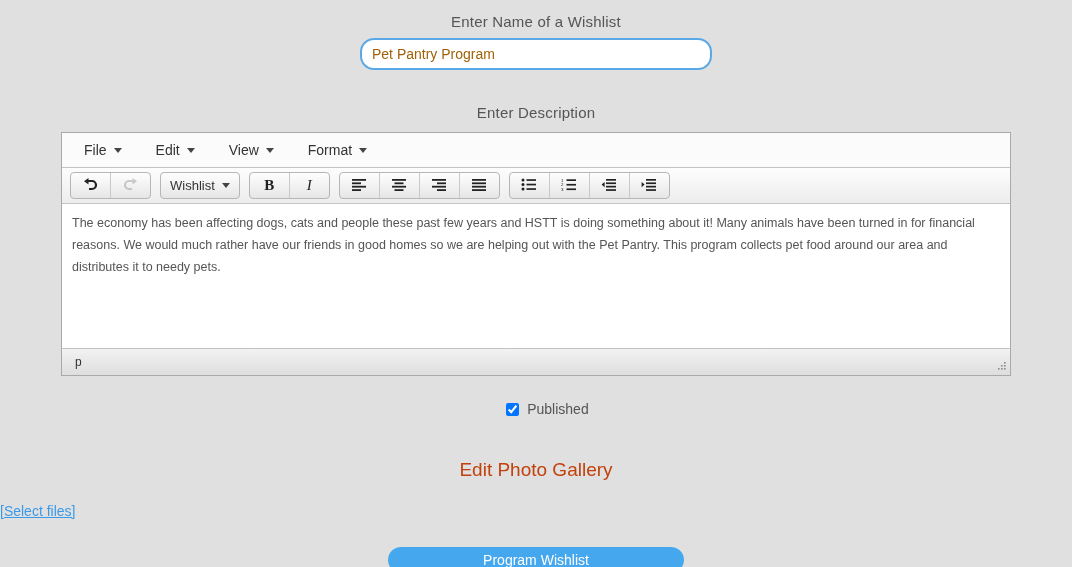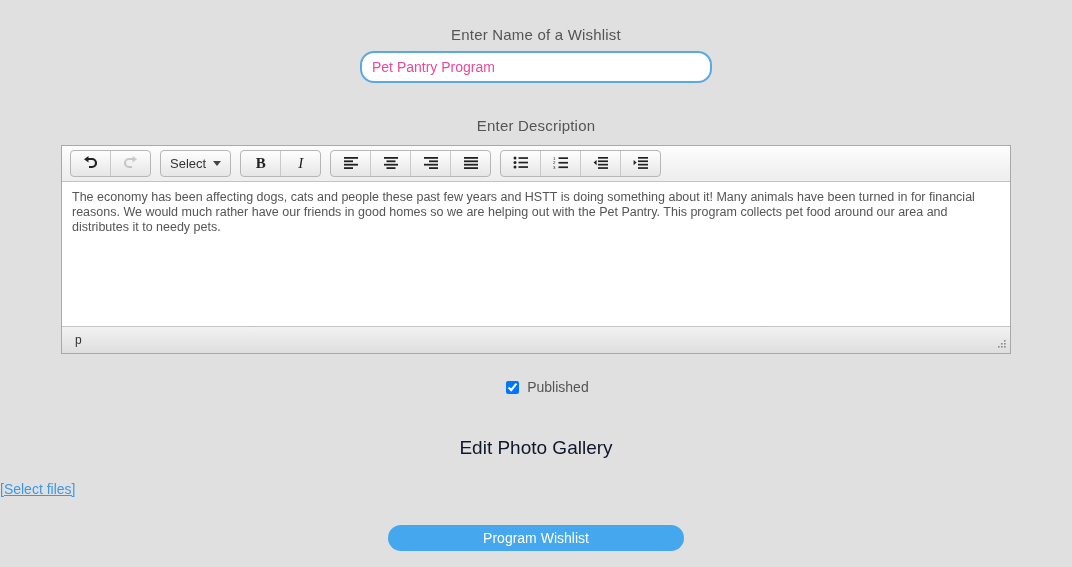--- a/index.html
+++ b/index.html
@@ -17,33 +17,33 @@
   }
 
   .field-label {
     text-align: center;
     font-size: 15px;
     color: #555;
     letter-spacing: .2px;
   }
 
   
-  #name-label { margin-top: 26px; }
+  #name-label { margin-top: 13px; }
 
   .name-input-wrap {
     text-align: center;
     margin-top: 8px;
   }
   #wishlist-name-input {
     width: 328px;
     height: 24px;
     padding: 2px 10px;
     font-family: "Liberation Sans", sans-serif;
     font-size: 14px;
-    color: #ec4899;
+    color: #a16207;
     background: #fff;
     border: 2px solid #5aa9e6;
     border-radius: 14px;
     outline: none;
     box-sizing: content-box;
   }
 
   
   #desc-label { margin-top: 34px; }
 
@@ -128,21 +128,21 @@
   
   .editor-body {
     height: 128px;
     padding: 8px 10px;
     background: #fff;
     overflow: hidden;
   }
   .editor-body p {
     margin: 0;
     font-size: 12.5px;
-    line-height: 15px;
+    line-height: 22px;
     color: #555;
   }
 
   .statusbar {
     height: 26px;
     background: linear-gradient(#f2f2f2, #dedede);
     border-top: 1px solid #c3c3c3;
     display: flex;
     align-items: center;
     padding-left: 13px;
@@ -170,21 +170,21 @@
     vertical-align: -2px;
     margin: 0 4px 0 0;
   }
 
   
   #gallery-link {
     display: block;
     margin-top: 42px;
     text-align: center;
     font-size: 19px;
-    color: #0f172a;
+    color: #c2410c;
     text-decoration: none;
   }
   #select-files-link {
     display: block;
     margin-top: 22px;
     text-align: left;
     font-size: 14px;
     color: #3b9ae8;
     text-decoration: underline;
   }
@@ -209,20 +209,38 @@
 <div class="field-label" id="name-label">Enter Name of a Wishlist</div>
 
 <div class="name-input-wrap">
   <input id="wishlist-name-input" type="text" value="Pet Pantry Program" style="">
 </div>
 
 <div class="field-label" id="desc-label">Enter Description</div>
 
 <div class="editor">
 
+  <div class="menubar">
+    <div class="menu-item">
+      <span>File</span>
+      <span class="caret"></span>
+    </div>
+    <div class="menu-item">
+      <span>Edit</span>
+      <span class="caret"></span>
+    </div>
+    <div class="menu-item">
+      <span>View</span>
+      <span class="caret"></span>
+    </div>
+    <div class="menu-item">
+      <span>Format</span>
+      <span class="caret"></span>
+    </div>
+  </div>
 
   <div class="toolbar">
 
     <div class="btn-group">
       <div class="tb-btn">
         <span>
           <svg width="17" height="15" viewBox="0 0 17 15">
             <path d="M4 4 L10 4 A4 4 0 0 1 10 12 L7 12" stroke="#222" stroke-width="2.2" fill="none"></path>
             <path d="M6.5 1 L2 4.2 L6.5 7.4 Z" fill="#222"></path>
           </svg>
@@ -233,21 +251,21 @@
           <svg width="17" height="15" viewBox="0 0 17 15">
             <path d="M13 4 L7 4 A4 4 0 0 0 7 12 L10 12" stroke="#777" stroke-width="2.2" fill="none"></path>
             <path d="M10.5 1 L15 4.2 L10.5 7.4 Z" fill="#777"></path>
           </svg>
         </span>
       </div>
     </div>
 
     <div class="btn-group">
       <div class="tb-btn text">
-        <span>Select</span>
+        <span>Wishlist</span>
         <span class="caret"></span>
       </div>
     </div>
 
     <div class="btn-group">
       <div class="tb-btn">
         <span class="bold-glyph">B</span>
       </div>
       <div class="tb-btn">
         <span class="italic-glyph">I</span>

